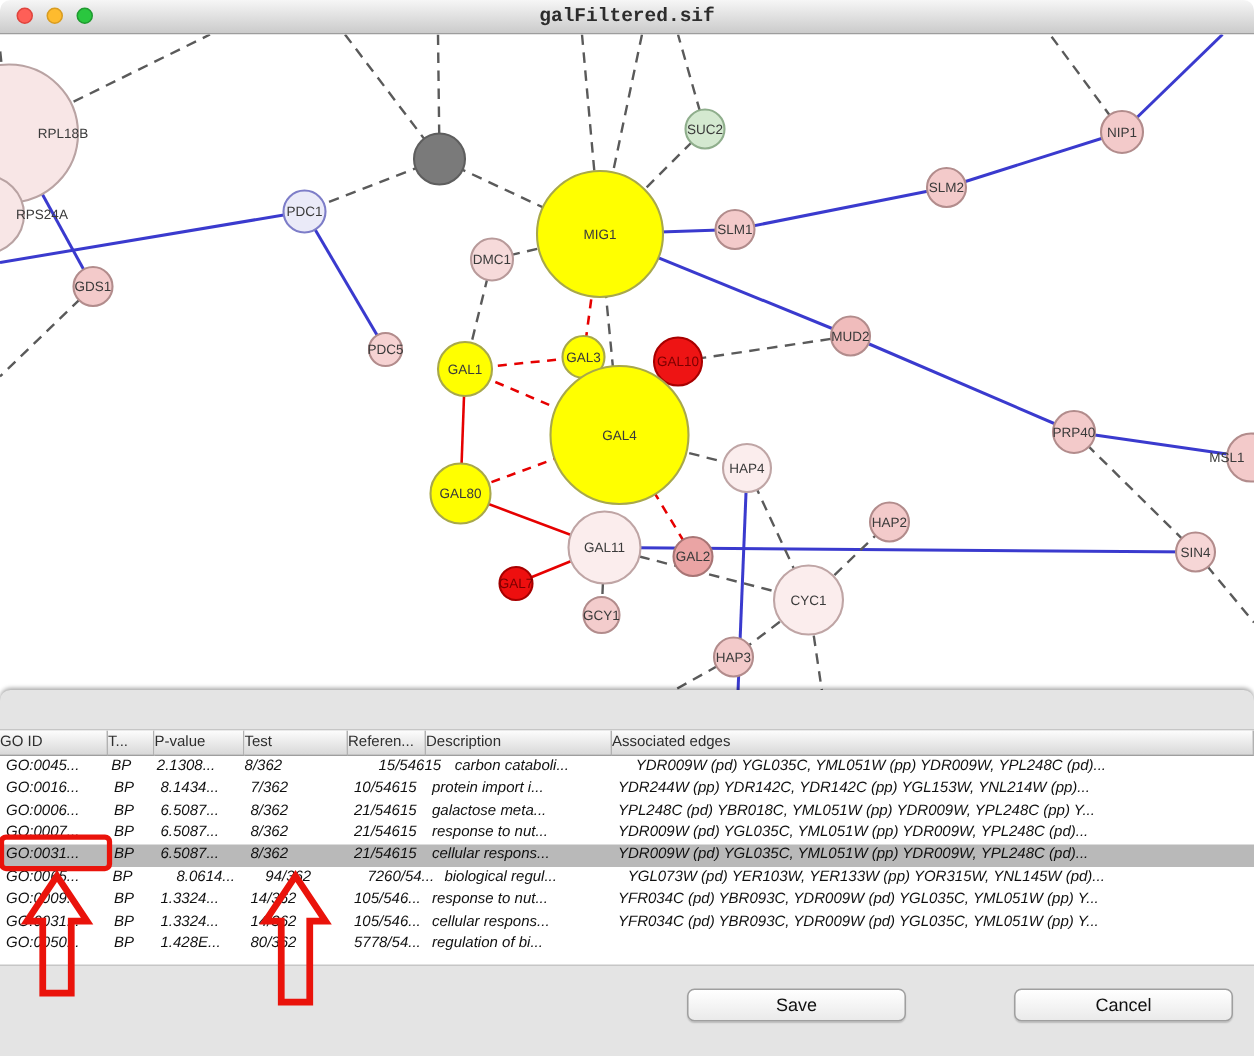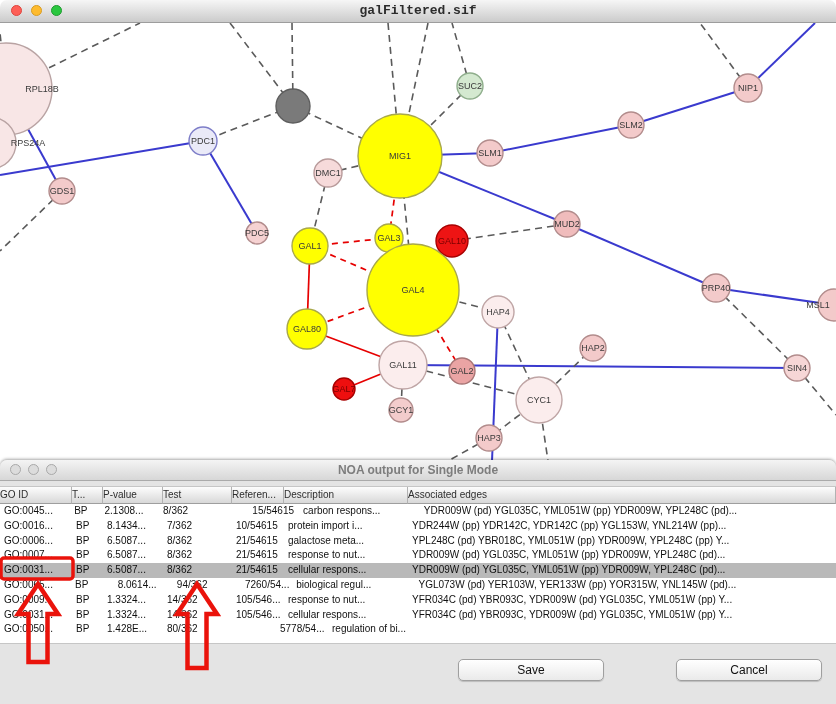--- a/index.html
+++ b/index.html
@@ -27,21 +27,21 @@
         background:#dcdcdc;border:1px solid #a9a9a9;}
   .dot.d1{left:10px}.dot.d2{left:28px}.dot.d3{left:46px}
   .title-bottom{text-align:center;line-height:20px;font-size:12px;font-weight:bold;color:#7d7d7d;}
 
   .noa-table{position:absolute;top:26px;left:0;width:836px;height:156px;background:#ffffff;
         border-top:1px solid #c6c6c6;border-bottom:1px solid #c6c6c6;overflow:hidden;}
   .thead{display:flex;height:17px;}
   .th{box-sizing:border-box;height:17px;line-height:16px;font-size:10px;text-align:left;color:#2e2e2e;
         background:linear-gradient(#fdfdfd,#d8d8d8);border-right:1px solid #b2b2b2;
         border-bottom:1px solid #9e9e9e;overflow:hidden;white-space:nowrap;}
-  .tr{display:flex;height:14.8px;}
+  .tr{display:flex;height:14.8px;font-style:italic;}
   .tr.sel{background:#b9b9b9;}
   .td{box-sizing:border-box;padding:0 4px;font-size:10px;line-height:14.8px;white-space:nowrap;
         overflow:hidden;color:#101010;}
 
   .mac-btn{position:absolute;top:199px;height:22px;box-sizing:border-box;border:1px solid #9f9f9f;
         border-radius:5px;background:linear-gradient(#ffffff,#eaeaea);font-size:12px;
         font-family:"Liberation Sans",sans-serif;color:#111;box-shadow:0 1px 1px rgba(0,0,0,0.18);}
   #save-btn{left:458px;width:146px;}
   #cancel-btn{left:676px;width:146px;}
 
@@ -164,45 +164,39 @@
         <circle cx="401" cy="387" r="12" fill="#f3cccc" stroke="#b28c8c" stroke-width="1.4"></circle>
         <text x="401" y="390" text-anchor="middle" class="nlabel" fill="#3a3a3a">GCY1</text>
         <circle cx="539" cy="377" r="23" fill="#fbeded" stroke="#bfa5a5" stroke-width="1.4"></circle>
         <text x="539" y="380" text-anchor="middle" class="nlabel" fill="#3a3a3a">CYC1</text>
         <circle cx="489" cy="415" r="13" fill="#f3caca" stroke="#b28c8c" stroke-width="1.4"></circle>
         <text x="489" y="418" text-anchor="middle" class="nlabel" fill="#3a3a3a">HAP3</text>
       </svg>
   </section>
 
   <section class="win-bottom">
-    <div class="titlebar-bottom">
-      <span class="dot d1"></span>
-      <span class="dot d2"></span>
-      <span class="dot d3"></span>
-      <div class="title-bottom">NOA output for Single Mode</div>
-    </div>
 
     <div class="noa-table">
       <div class="thead" id="table-header">
           <div class="th" style="width: 72px;">GO ID</div>
           <div class="th" style="width: 31px;">T...</div>
           <div class="th" style="width: 60px;">P-value</div>
           <div class="th" style="width: 69px;">Test</div>
           <div class="th" style="width: 52px;">Referen...</div>
           <div class="th" style="width: 124px;">Description</div>
           <div class="th" style="width: 428px;">Associated edges</div>
         </div>
       <div id="table-body">
           <div class="tr">
             <div class="td" style="width: 72px;">GO:0045...</div>
             <div class="td" style="width: 31px;">BP</div>
             <div class="td" style="width: 60px;">2.1308...</div>
             <div class="td" style="width: 69px;">8/362</div>
             <div class="td" style="width: 52px; margin-left: 22px;">15/54615</div>
-            <div class="td" style="width: 124px;">carbon respons...</div>
+            <div class="td" style="width: 124px;">carbon cataboli...</div>
             <div class="td" style="width: 428px;">YDR009W (pd) YGL035C, YML051W (pp) YDR009W, YPL248C (pd)...</div>
           </div>
           <div class="tr">
             <div class="td" style="width: 72px;">GO:0016...</div>
             <div class="td" style="width: 31px;">BP</div>
             <div class="td" style="width: 60px;">8.1434...</div>
             <div class="td" style="width: 69px;">7/362</div>
             <div class="td" style="width: 52px;">10/54615</div>
             <div class="td" style="width: 124px;">protein import i...</div>
             <div class="td" style="width: 428px;">YDR244W (pp) YDR142C, YDR142C (pp) YGL153W, YNL214W (pp)...</div>
@@ -259,21 +253,21 @@
             <div class="td" style="width: 69px;">14/362</div>
             <div class="td" style="width: 52px;">105/546...</div>
             <div class="td" style="width: 124px;">cellular respons...</div>
             <div class="td" style="width: 428px;">YFR034C (pd) YBR093C, YDR009W (pd) YGL035C, YML051W (pp) Y...</div>
           </div>
           <div class="tr">
             <div class="td" style="width: 72px;">GO:0050...</div>
             <div class="td" style="width: 31px;">BP</div>
             <div class="td" style="width: 60px;">1.428E...</div>
             <div class="td" style="width: 69px;">80/362</div>
-            <div class="td" style="width: 52px; margin-left: 44px;">5778/54...</div>
+            <div class="td" style="width: 52px;">5778/54...</div>
             <div class="td" style="width: 124px;">regulation of bi...</div>
           </div>
         </div>
     </div>
 
     <button class="mac-btn" id="save-btn">Save</button>
     <button class="mac-btn" id="cancel-btn">Cancel</button>
   </section>
 
   <svg id="annotations" width="836" height="704" viewBox="0 0 836 704">

